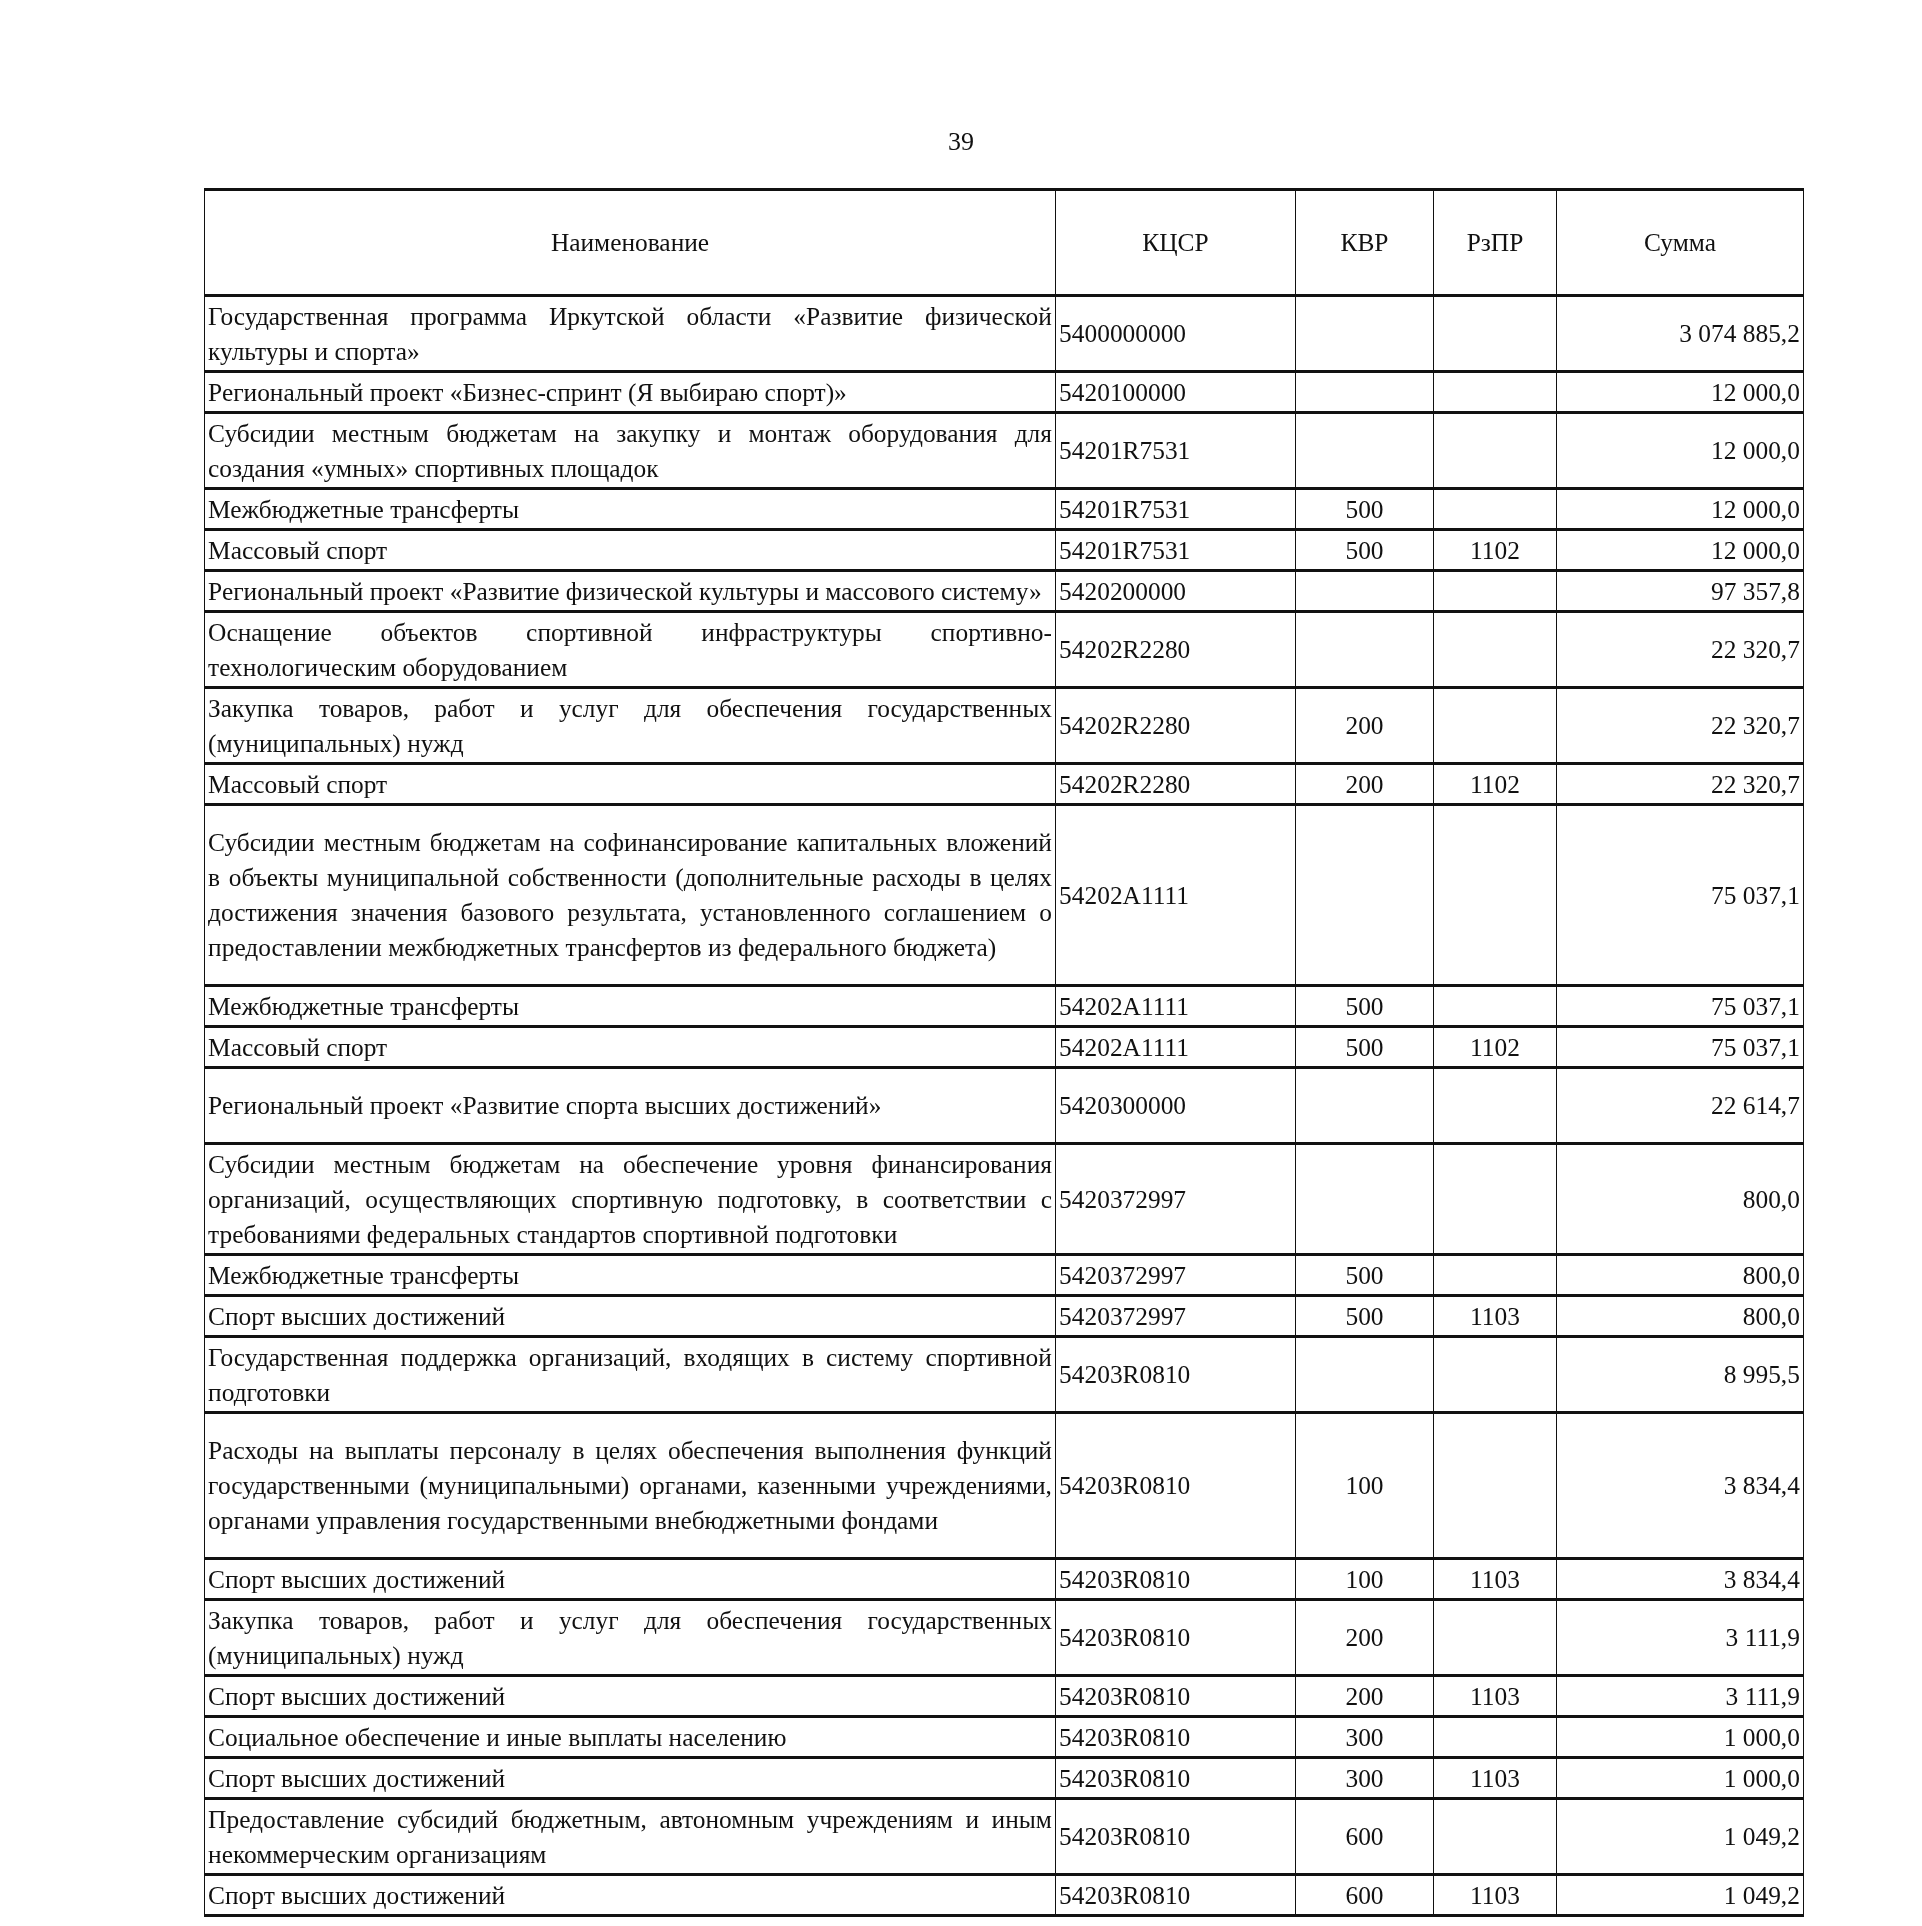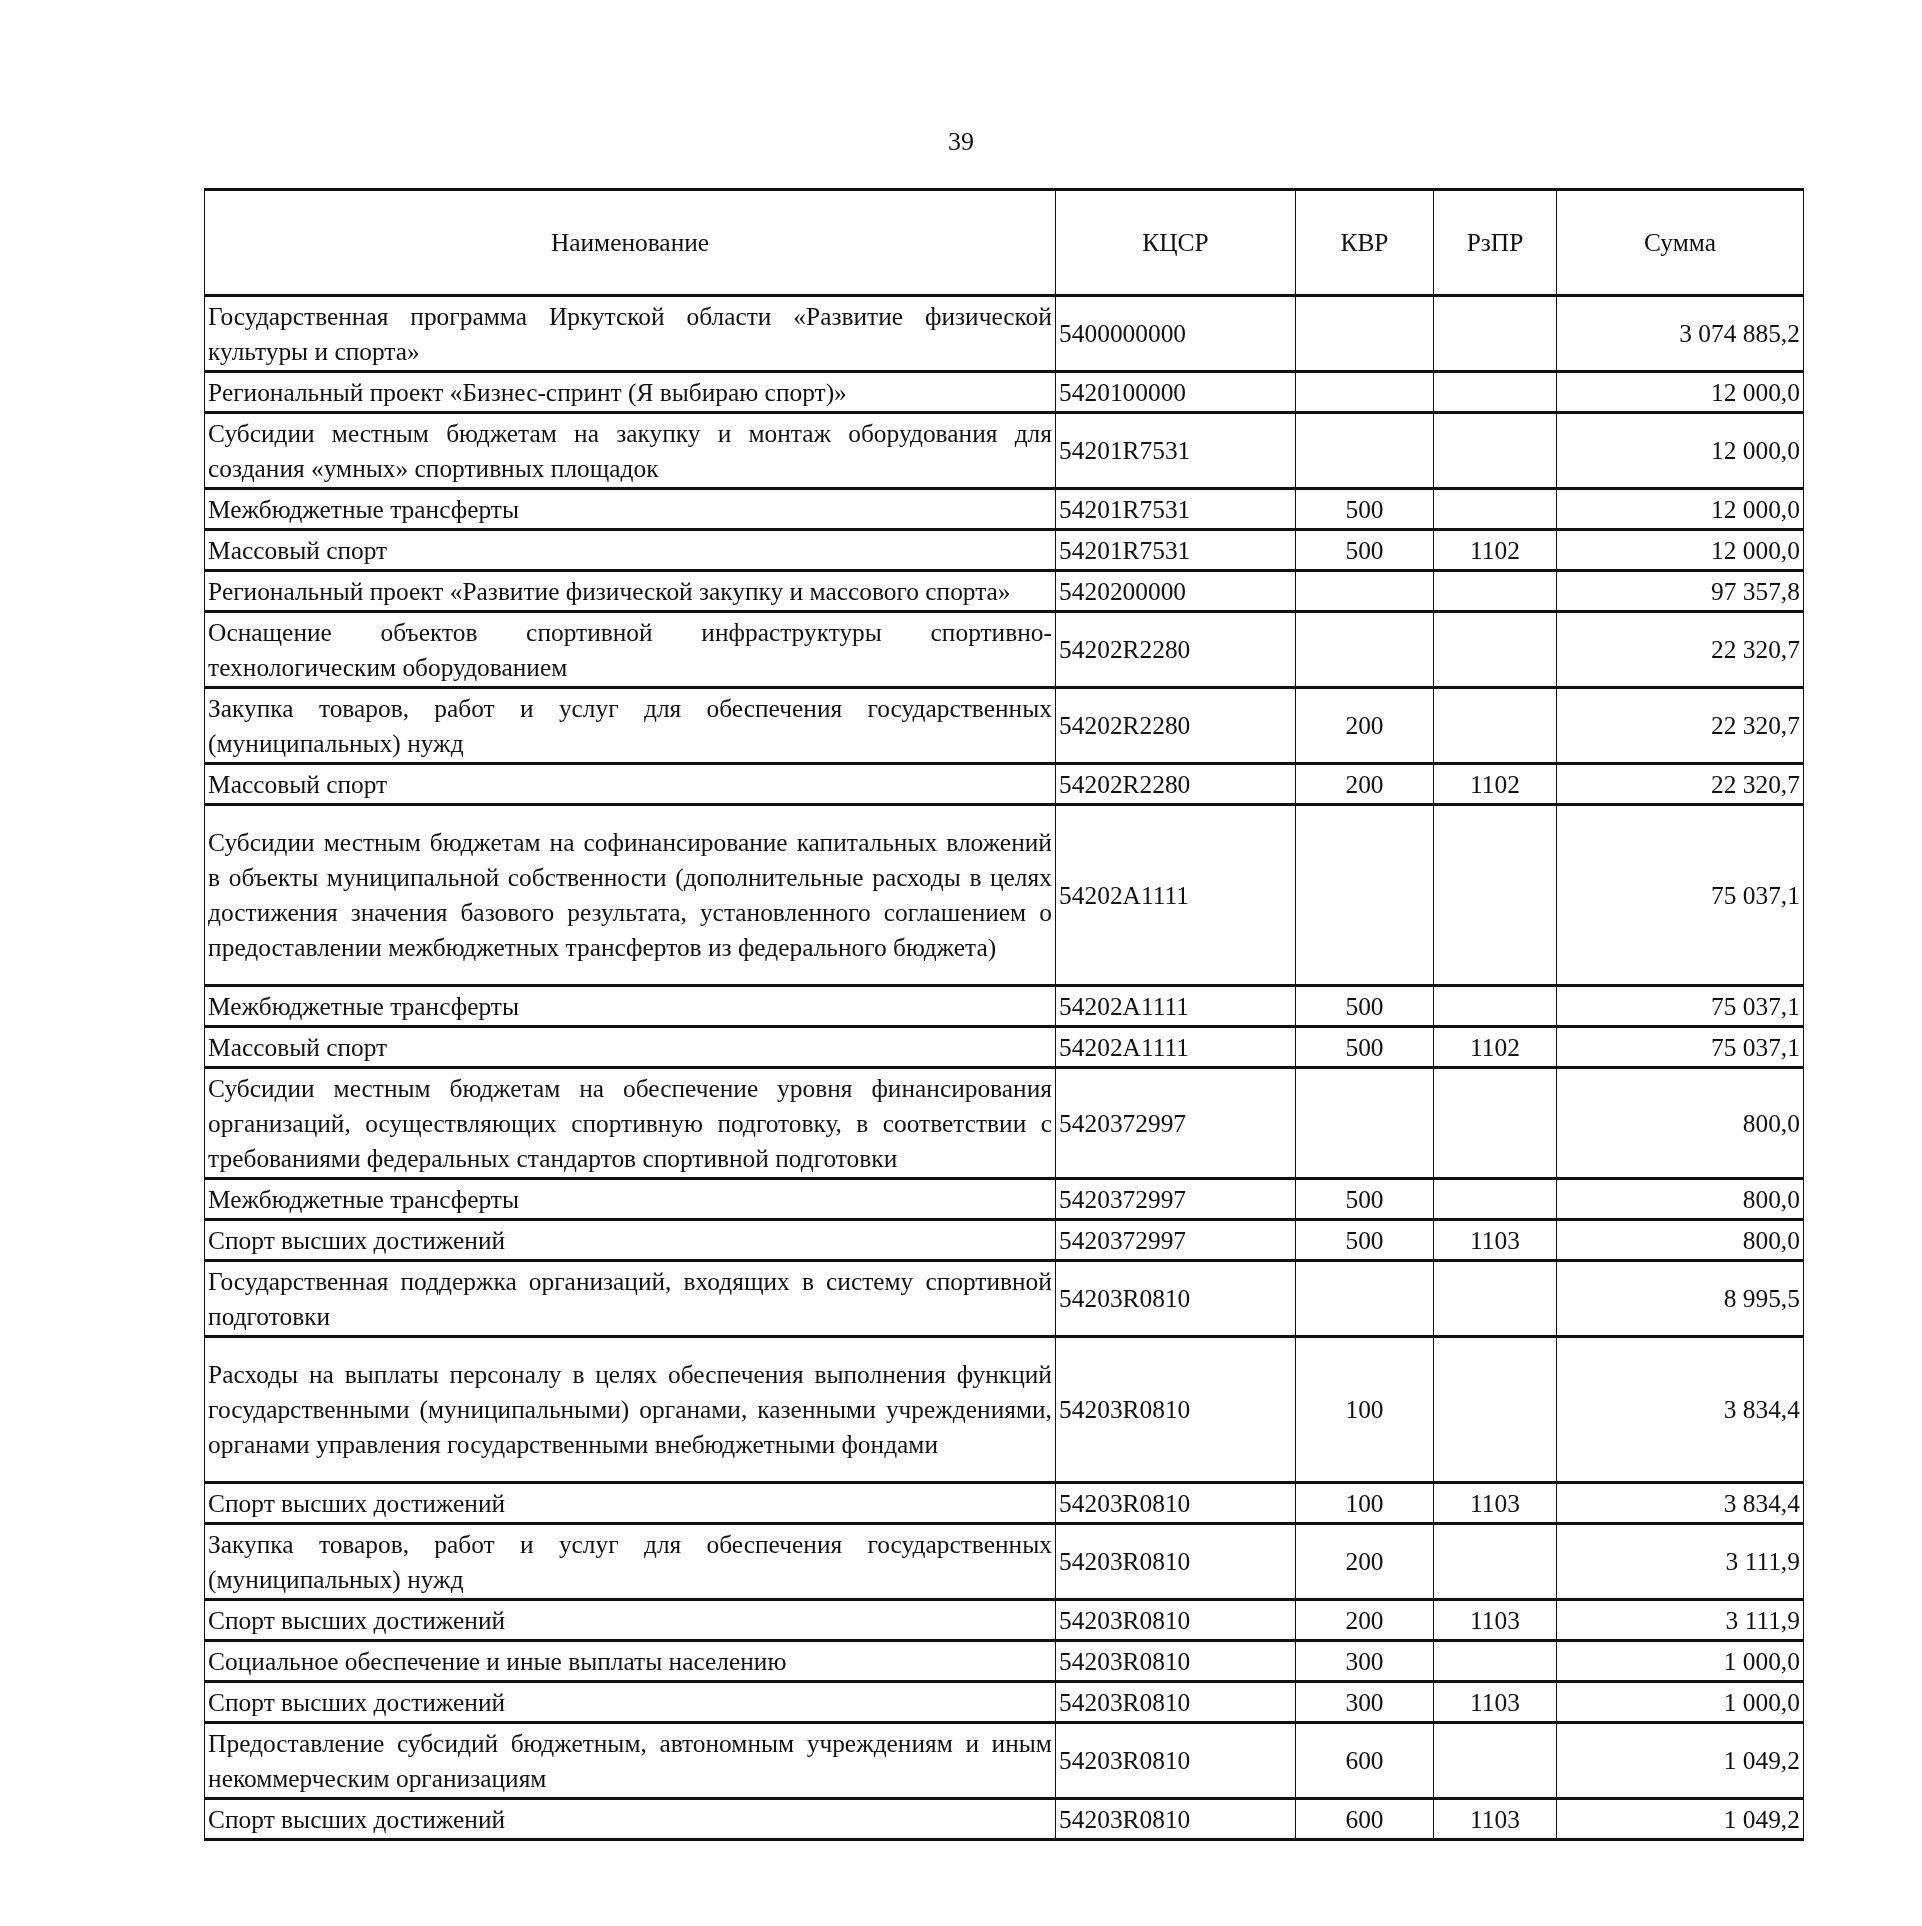--- a/index.html
+++ b/index.html
@@ -91,21 +91,21 @@
         <td class="sum">12 000,0</td>
       </tr>
       <tr>
         <td class="name">Массовый спорт</td>
         <td class="kcsr">54201R7531</td>
         <td class="kvr">500</td>
         <td class="rzpr">1102</td>
         <td class="sum">12 000,0</td>
       </tr>
       <tr>
-        <td class="name">Региональный проект «Развитие физической закупку и массового спорта»</td>
+        <td class="name">Региональный проект «Развитие физической культуры и массового систему»</td>
         <td class="kcsr">5420200000</td>
         <td class="kvr"></td>
         <td class="rzpr"></td>
         <td class="sum">97 357,8</td>
       </tr>
       <tr>
         <td class="name">Оснащение объектов спортивной инфраструктуры спортивно-технологическим оборудованием</td>
         <td class="kcsr">54202R2280</td>
         <td class="kvr"></td>
         <td class="rzpr"></td>
@@ -139,20 +139,27 @@
         <td class="rzpr"></td>
         <td class="sum">75 037,1</td>
       </tr>
       <tr>
         <td class="name">Массовый спорт</td>
         <td class="kcsr">54202A1111</td>
         <td class="kvr">500</td>
         <td class="rzpr">1102</td>
         <td class="sum">75 037,1</td>
       </tr>
+      <tr class="pad">
+        <td class="name">Региональный проект «Развитие спорта высших достижений»</td>
+        <td class="kcsr">5420300000</td>
+        <td class="kvr"></td>
+        <td class="rzpr"></td>
+        <td class="sum">22 614,7</td>
+      </tr>
       <tr>
         <td class="name">Субсидии местным бюджетам на обеспечение уровня финансирования организаций, осуществляющих спортивную подготовку, в соответствии с требованиями федеральных стандартов спортивной подготовки</td>
         <td class="kcsr">5420372997</td>
         <td class="kvr"></td>
         <td class="rzpr"></td>
         <td class="sum">800,0</td>
       </tr>
       <tr>
         <td class="name">Межбюджетные трансферты</td>
         <td class="kcsr">5420372997</td>

